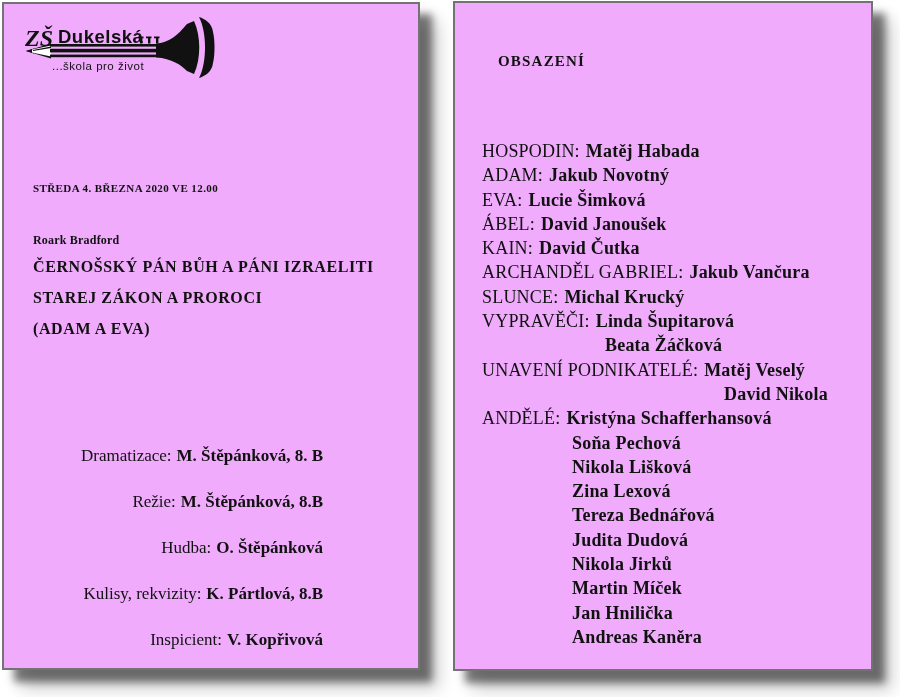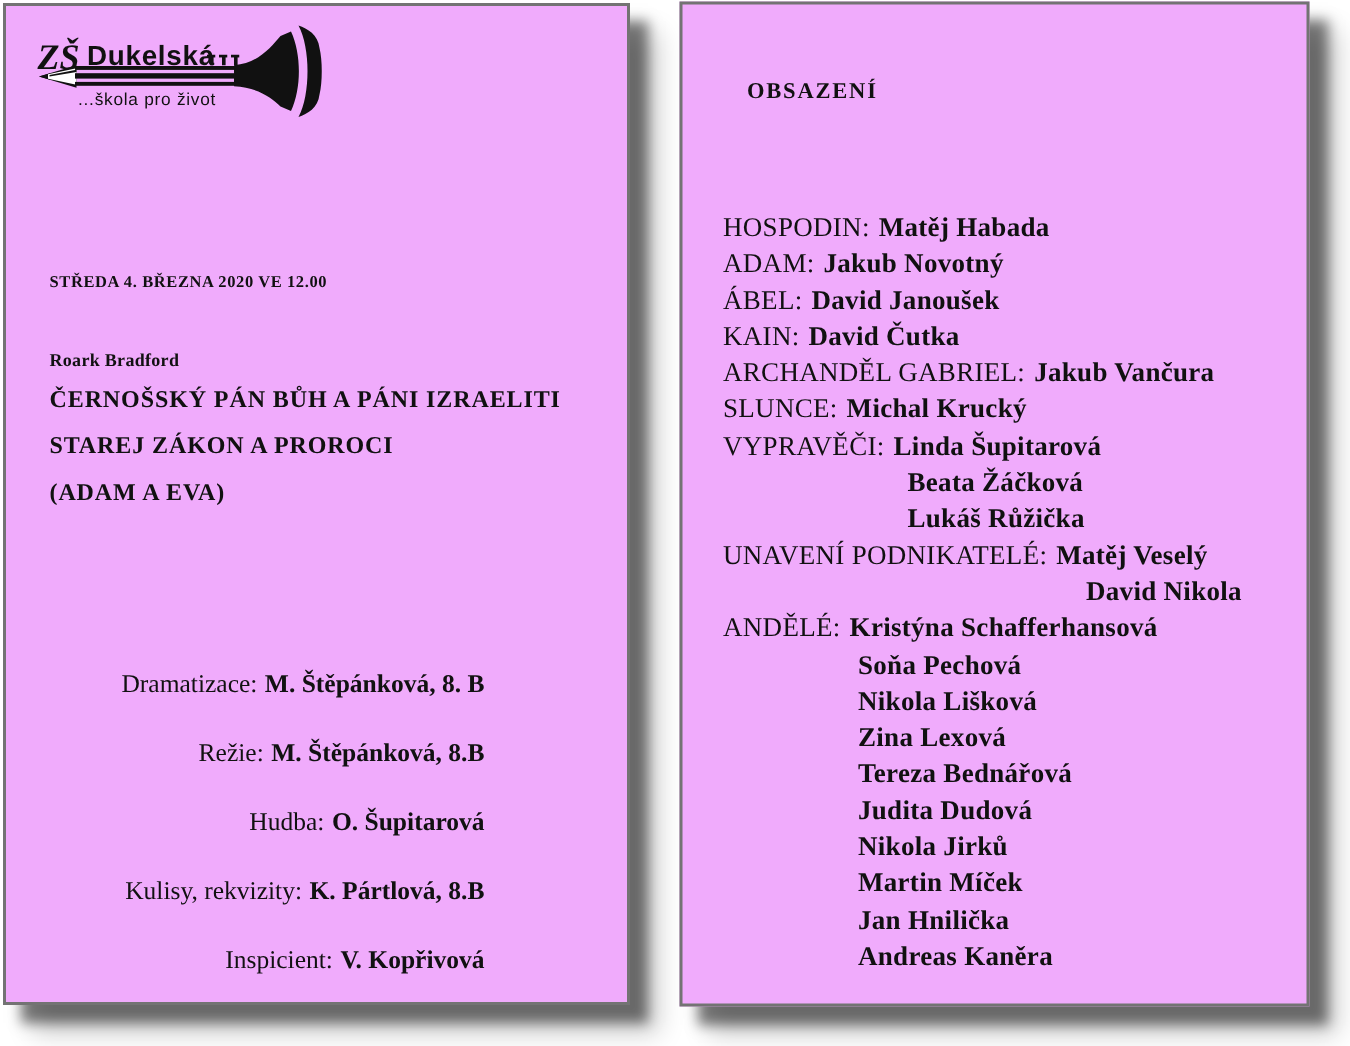--- a/index.html
+++ b/index.html
@@ -98,21 +98,21 @@
   <div class="credits-block">
   <div class="credit-row">
     <span class="credit-label">Dramatizace:</span><span class="credit-value">M. Štěpánková, 8. B</span>
   </div>
 
   <div class="credit-row">
     <span class="credit-label">Režie:</span><span class="credit-value">M. Štěpánková, 8.B</span>
   </div>
 
   <div class="credit-row">
-    <span class="credit-label">Hudba:</span><span class="credit-value">O. Šupitarová</span>
+    <span class="credit-label">Hudba:</span><span class="credit-value">O. Štěpánková</span>
   </div>
 
   <div class="credit-row">
     <span class="credit-label">Kulisy, rekvizity:</span><span class="credit-value">K. Pártlová, 8.B</span>
   </div>
 
   <div class="credit-row">
     <span class="credit-label">Inspicient:</span><span class="credit-value">V. Kopřivová</span>
   </div>
 </div>
@@ -122,20 +122,23 @@
   <div class="cast-heading">OBSAZENÍ</div>
   <div class="cast-list">
   <div class="cast-row ind-none">
     <span class="cast-role">HOSPODIN:</span><span class="cast-name">Matěj Habada</span>
   </div>
 
   <div class="cast-row ind-none">
     <span class="cast-role">ADAM:</span><span class="cast-name">Jakub Novotný</span>
   </div>
 
+  <div class="cast-row ind-none">
+    <span class="cast-role">EVA:</span><span class="cast-name">Lucie Šimková</span>
+  </div>
 
   <div class="cast-row ind-none">
     <span class="cast-role">ÁBEL:</span><span class="cast-name">David Janoušek</span>
   </div>
 
   <div class="cast-row ind-none">
     <span class="cast-role">KAIN:</span><span class="cast-name">David Čutka</span>
   </div>
 
   <div class="cast-row ind-none">
@@ -147,23 +150,20 @@
   </div>
 
   <div class="cast-row ind-none">
     <span class="cast-role">VYPRAVĚČI:</span><span class="cast-name">Linda Šupitarová</span>
   </div>
 
   <div class="cast-row ind-narrator">
     <span class="cast-role"></span><span class="cast-name">Beata Žáčková</span>
   </div>
 
-  <div class="cast-row ind-narrator">
-    <span class="cast-role"></span><span class="cast-name">Lukáš Růžička</span>
-  </div>
 
   <div class="cast-row ind-none">
     <span class="cast-role">UNAVENÍ PODNIKATELÉ:</span><span class="cast-name">Matěj Veselý</span>
   </div>
 
   <div class="cast-row ind-businessman">
     <span class="cast-role"></span><span class="cast-name">David Nikola</span>
   </div>
 
   <div class="cast-row ind-none">

